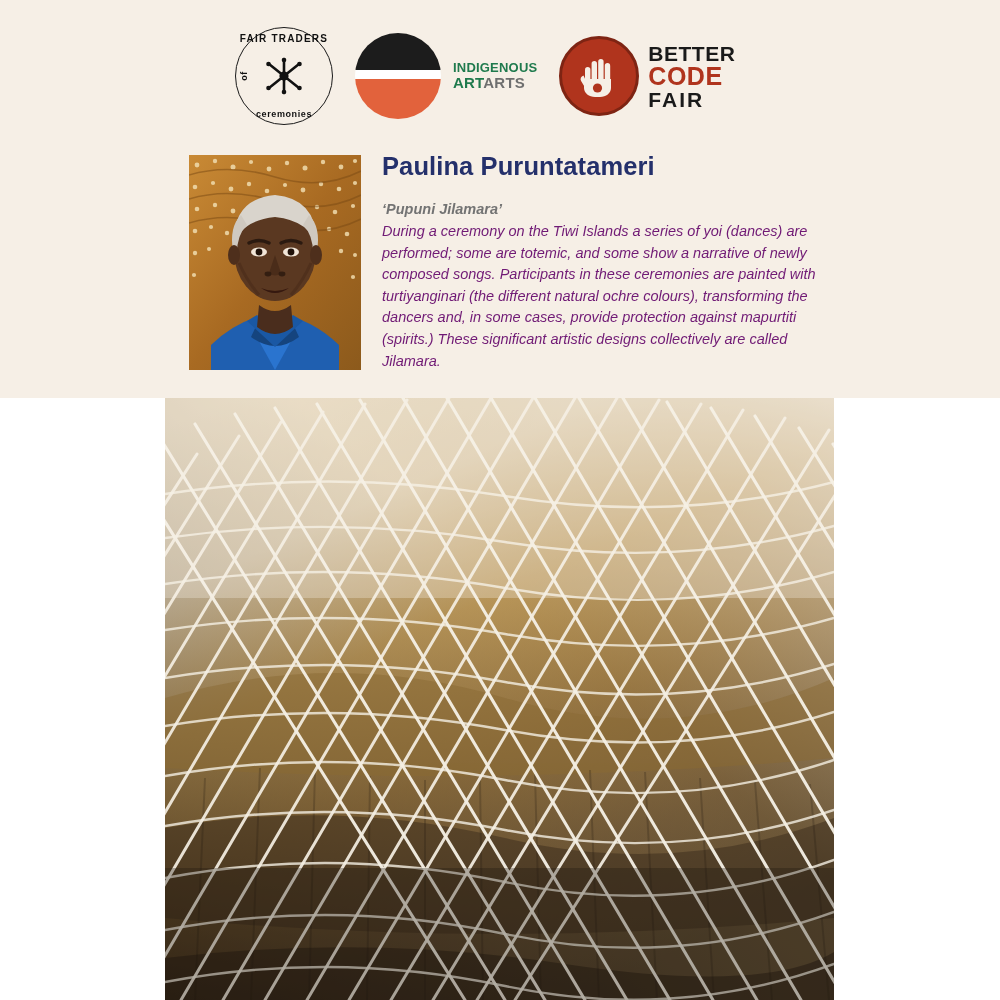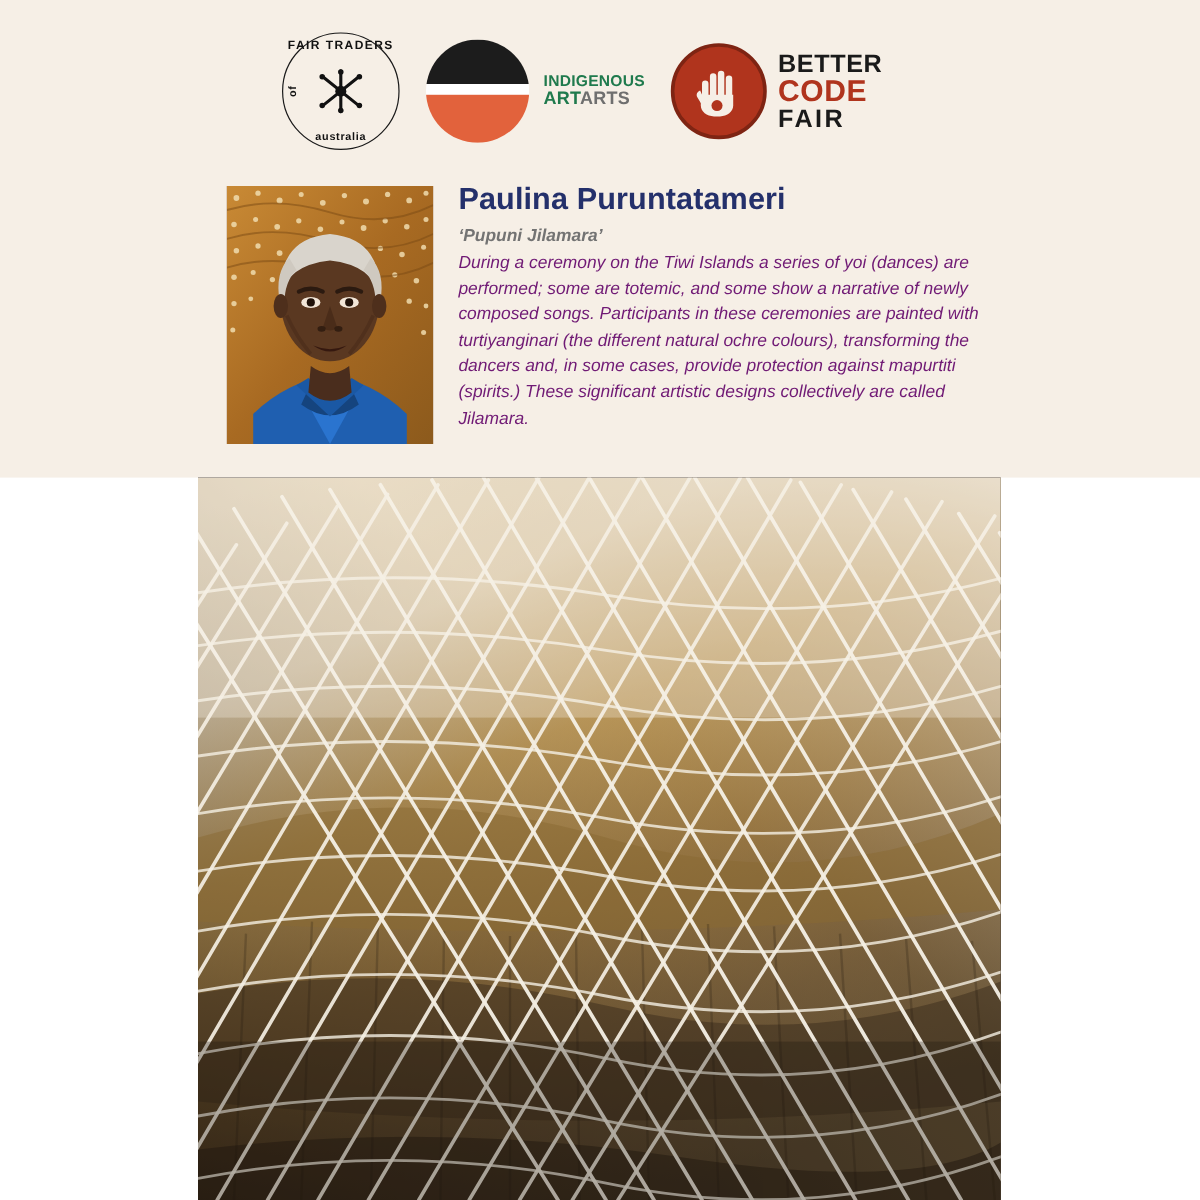--- a/index.html
+++ b/index.html
@@ -207,21 +207,21 @@
     position: absolute;
     left: 382px;
     top: 152px;
     width: 438px;
   }
   .artist-name {
     font-size: 25.5px;
     font-weight: bold;
     color: #24306b;
     letter-spacing: 0.1px;
-    margin: 0 0 7px 0;
+    margin: 0 0 19px 0;
     line-height: 1.1;
   }
   .artwork-title {
     font-size: 14.5px;
     font-style: italic;
     font-weight: bold;
     color: #737373;
     margin: 0 0 1px 0;
     line-height: 1.45;
   }
@@ -250,21 +250,21 @@
 
 <div class="page">
 
   <div class="card"></div>
 
   <div class="logo-row">
 
     <div class="ft-badge">
       <div class="ft-top">FAIR TRADERS</div>
       <div class="ft-left">of</div>
-      <div class="ft-bottom">australia</div>
+      <div class="ft-bottom">ceremonies</div>
       <svg class="ft-mark" viewBox="0 0 42 42">
         <g stroke="#111" stroke-width="2.6" stroke-linecap="round" fill="none">
           <line x1="21" y1="4" x2="21" y2="38"></line>
           <line x1="6" y1="9" x2="36" y2="33"></line>
           <line x1="36" y1="9" x2="6" y2="33"></line>
         </g>
         <circle cx="21" cy="21" r="4.6" fill="#111"></circle>
         <circle cx="21" cy="5" r="2.3" fill="#111"></circle>
         <circle cx="5.5" cy="9" r="2.3" fill="#111"></circle>
         <circle cx="36.5" cy="9" r="2.3" fill="#111"></circle>

